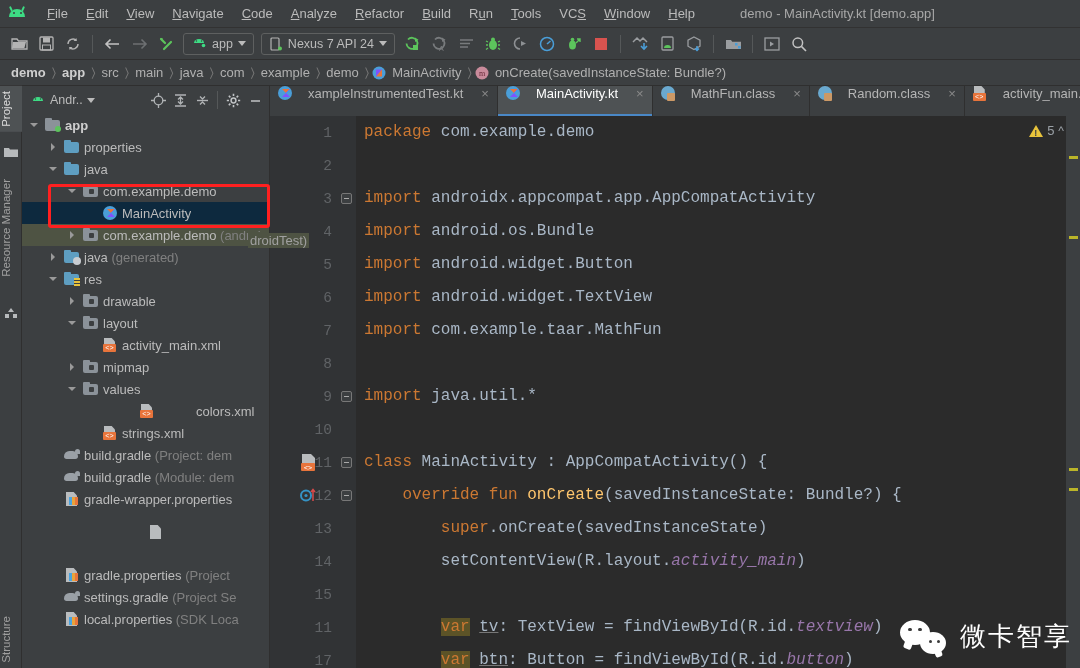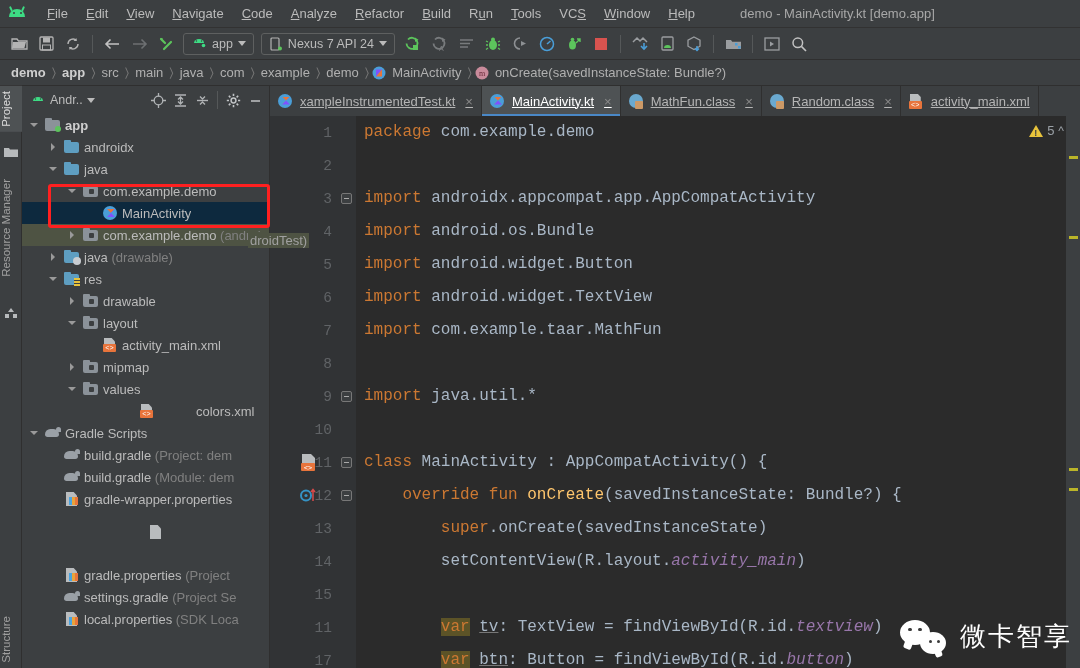--- a/index.html
+++ b/index.html
@@ -202,23 +202,23 @@
   
   .annot-rect {
     position: absolute; border: 3px solid #ff2020; border-radius: 3px;
     pointer-events: none; z-index: 40;
   }
 
   
   .editor-area { flex: 1; display: flex; flex-direction: column; min-width: 0; background: #2b2b2b; }
   .tabbar { height: 30px; background: #3c3f41; display: flex; align-items: stretch; flex: none; overflow: hidden; }
   .etab {
-    display: flex; align-items: center; gap: 7px; padding: 0 8px;
+    display: flex; gap: 15px; padding: 0 8px;
     font-size: 13px; color: #b5b5b5; border-right: 1px solid #2f2f2f;
-    position: relative; white-space: nowrap; cursor: default; text-decoration: underline;
+    position: relative; white-space: nowrap; cursor: default;
   }
   .etab.active { background: #4e5254; color: #ffffff; }
   .etab.active::after {
     content: ''; position: absolute; left: 0; right: 0; bottom: 0; height: 2px; background: #4a88c7;
   }
   .etab .x { color: #8a8a8a; font-size: 13px; margin-left: 3px; }
   .tab-ic { width: 15px; height: 15px; position: relative; flex: none; }
   .tab-ic.kt::before { content:''; position:absolute; left:0;top:0;width:14px;height:14px;border-radius:50%;background:#4a9ed8; }
   .tab-ic.kt::after { content:''; position:absolute; left:4px;top:3px;width:8px;height:8px;
       background: linear-gradient(135deg,#e8743b 50%, #7f52ff 50%);
@@ -627,21 +627,21 @@
           <div class="node" style="padding-left: 6px;">
             <span class="arrow d"></span>
             <span class="ic folder-gray">
               <span class="dotg"></span>
             </span>
             <span class="label bold">app</span>
           </div>
           <div class="node" style="padding-left: 25px;">
             <span class="arrow r"></span>
             <span class="ic folder"></span>
-            <span class="label">androidx</span>
+            <span class="label">properties</span>
           </div>
           <div class="node" style="padding-left: 25px;">
             <span class="arrow d"></span>
             <span class="ic folder"></span>
             <span class="label">java</span>
           </div>
           <div class="node" style="padding-left: 44px;">
             <span class="arrow d"></span>
             <span class="ic folder-gray">
               <span class="dotb"></span>
@@ -658,21 +658,21 @@
             <span class="ic folder-gray">
               <span class="dotb"></span>
             </span>
             <span class="label">com.example.demo<span class="dim"> (androidTest)</span></span>
           </div>
           <div class="node" style="padding-left: 25px;">
             <span class="arrow r"></span>
             <span class="ic javagen">
               <span class="gear-small"></span>
             </span>
-            <span class="label">java<span class="dim"> (drawable)</span></span>
+            <span class="label">java<span class="dim"> (generated)</span></span>
           </div>
           <div class="node" style="padding-left: 25px;">
             <span class="arrow d"></span>
             <span class="ic resfolder">
               <span class="res-lines"></span>
             </span>
             <span class="label">res</span>
           </div>
           <div class="node" style="padding-left: 44px;">
             <span class="arrow r"></span>
@@ -705,24 +705,24 @@
             <span class="ic folder-gray">
               <span class="dotb"></span>
             </span>
             <span class="label">values</span>
           </div>
           <div class="node" style="padding-left: 63px; gap: 41px;">
             <span class="arrow none"></span>
             <span class="ic xmlfile"></span>
             <span class="label">colors.xml</span>
           </div>
-          <div class="node" style="padding-left: 6px;">
-            <span class="arrow d"></span>
-            <span class="ic gradlefile"></span>
-            <span class="label">Gradle Scripts</span>
+          <div class="node" style="padding-left: 63px;">
+            <span class="arrow none"></span>
+            <span class="ic xmlfile"></span>
+            <span class="label">strings.xml</span>
           </div>
           <div class="node" style="padding-left: 25px;">
             <span class="arrow none"></span>
             <span class="ic gradlefile"></span>
             <span class="label">build.gradle<span class="dim"> (Project: dem</span></span>
           </div>
           <div class="node" style="padding-left: 25px;">
             <span class="arrow none"></span>
             <span class="ic gradlefile"></span>
             <span class="label">build.gradle<span class="dim"> (Module: dem</span></span>

